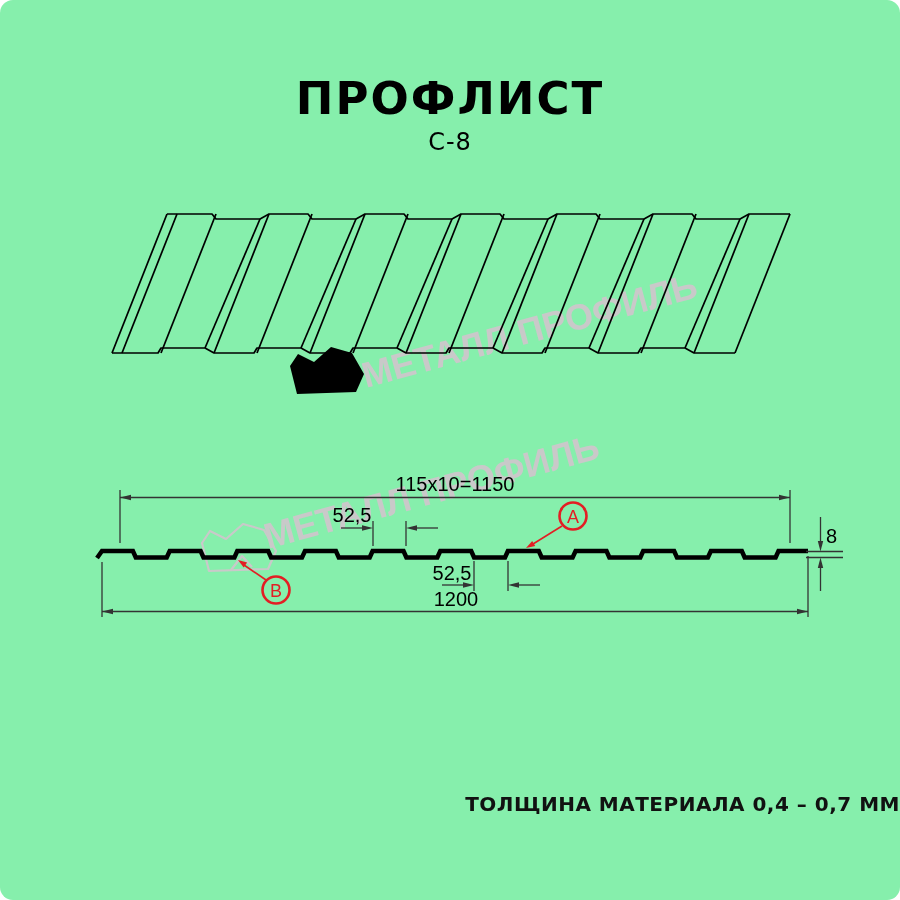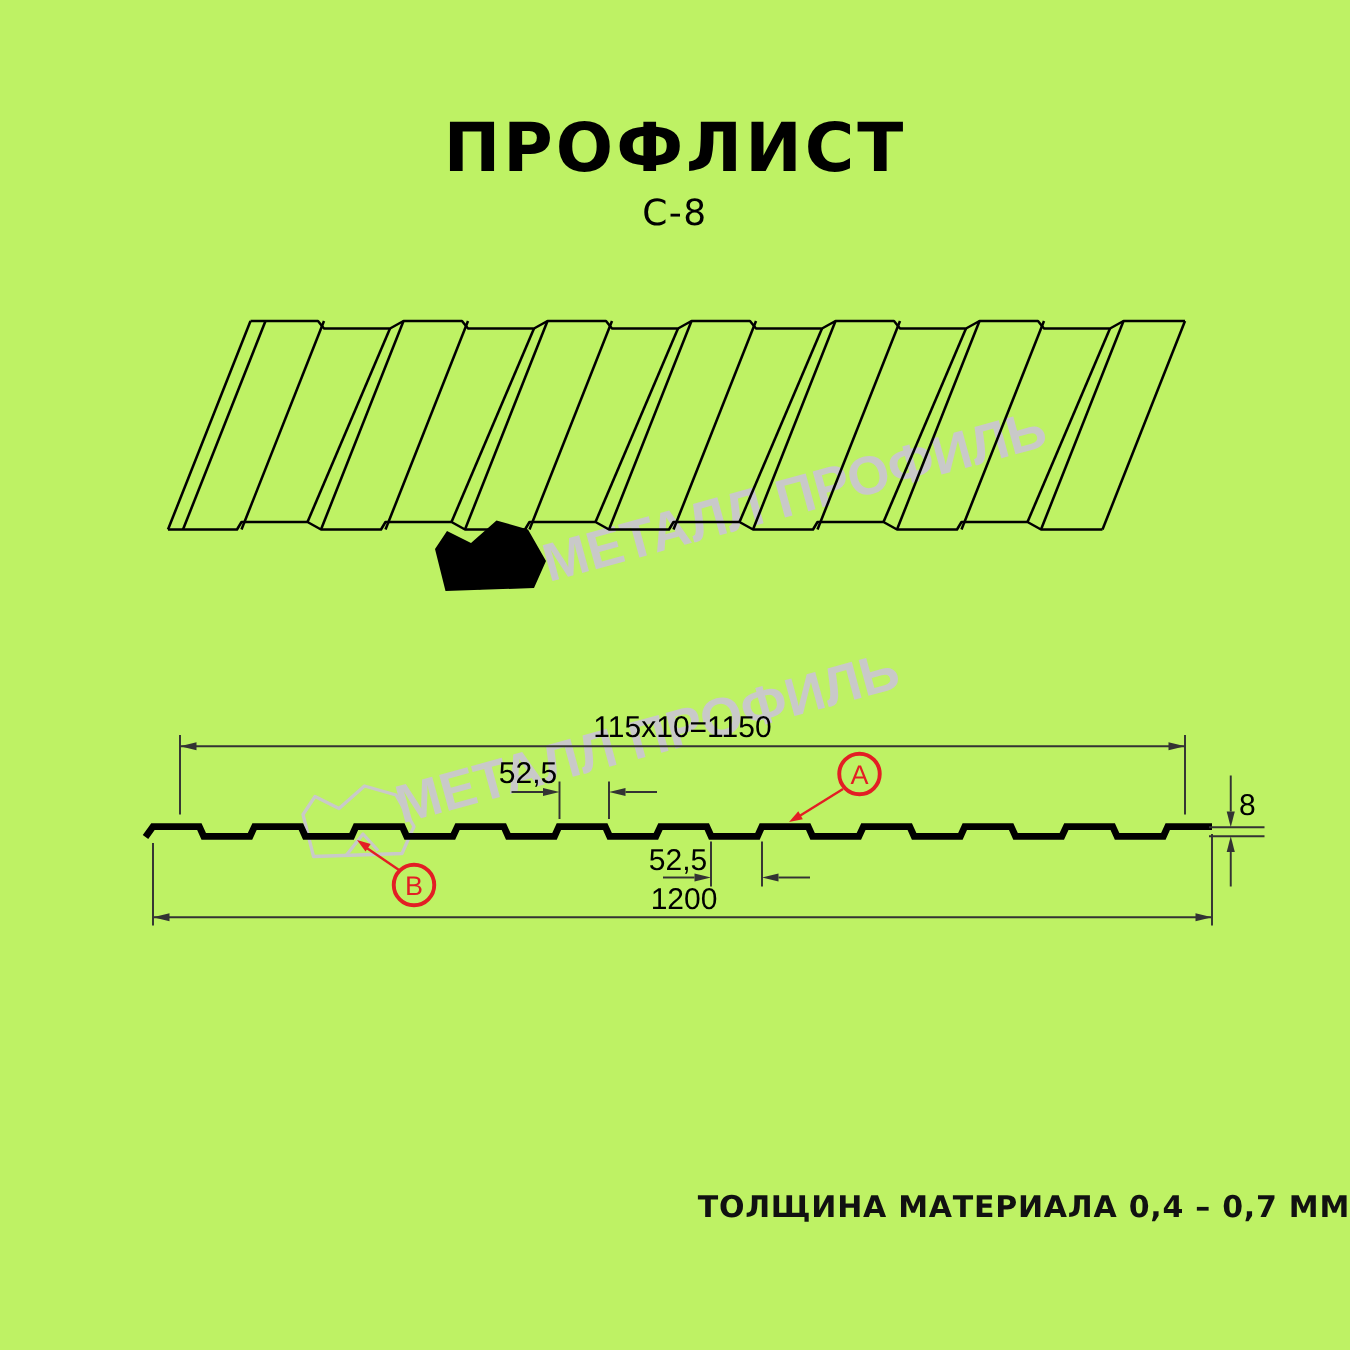--- a/index.html
+++ b/index.html
@@ -1,17 +1,17 @@
 <!DOCTYPE html>
 <html><head>
 <meta charset="utf-8">
 <style>
   html,body{margin:0;padding:0;background:#fff;}
-  .page{position:relative;width:900px;height:900px;background:#bef264;overflow:hidden;
-        font-family:"Liberation Sans",sans-serif;}
+  .page{position:relative;width:900px;height:900px;background:#86efac;overflow:hidden;
+        font-family:"Liberation Sans",sans-serif;border-radius:13px;}
   .title{position:absolute;left:0;top:72px;width:900px;text-align:center;
          font-family:"DejaVu Sans",sans-serif;font-weight:700;font-size:45px;
          letter-spacing:2px;color:#000;}
   .subtitle{position:absolute;left:0;top:128px;width:900px;text-align:center;
          font-family:"DejaVu Sans",sans-serif;font-weight:400;font-size:24px;
          letter-spacing:1px;color:#000;}
   .caption{position:absolute;left:0;top:792px;width:900px;text-align:right;
          font-family:"DejaVu Sans",sans-serif;font-weight:700;font-size:20px;
          letter-spacing:0.5px;color:#111;}
   svg{position:absolute;left:0;top:0;}

